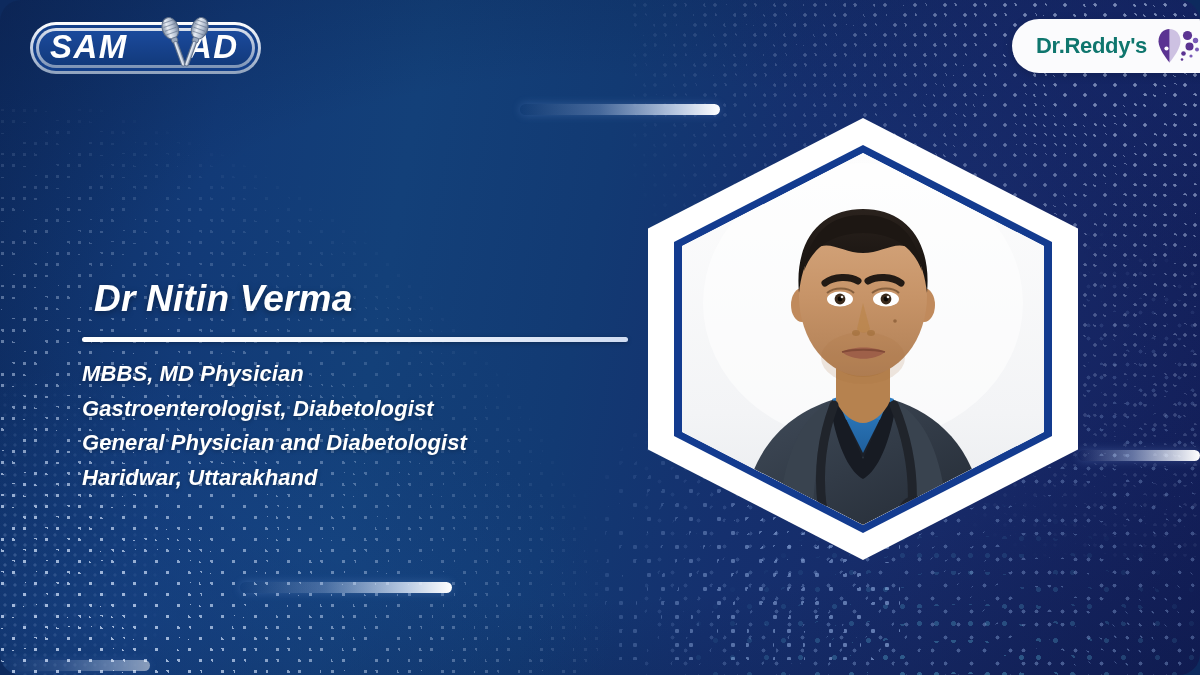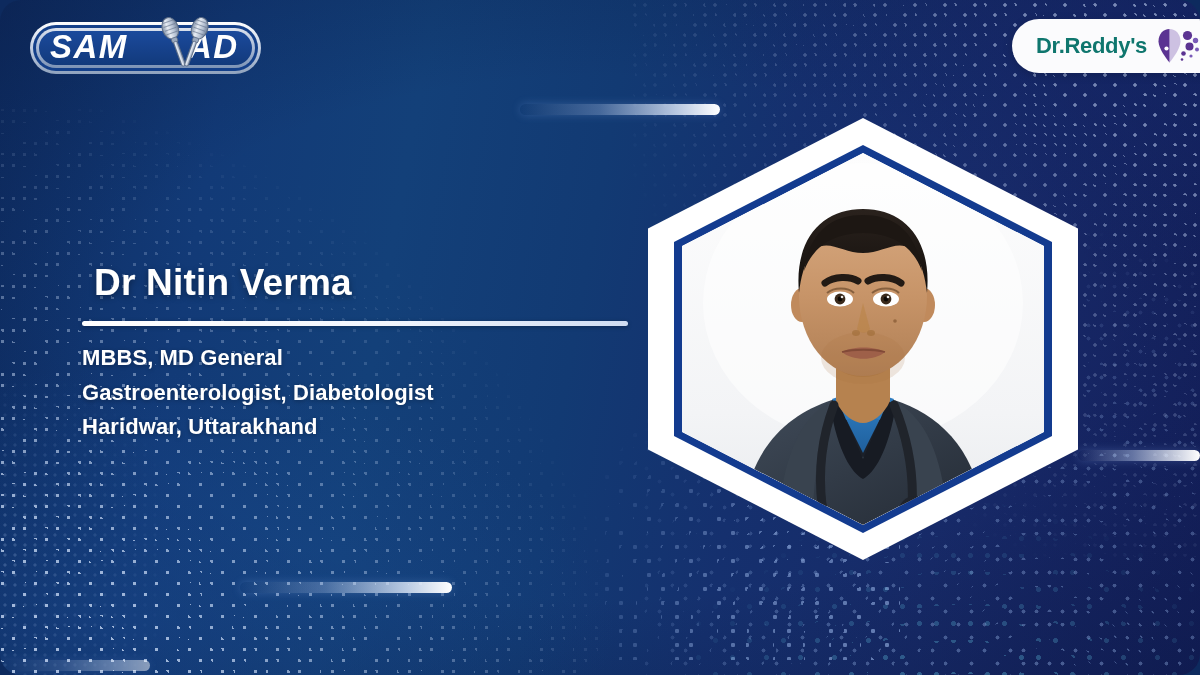--- a/index.html
+++ b/index.html
@@ -168,22 +168,23 @@
     font-weight:bold;
     letter-spacing:-.3px;
     white-space:nowrap;
   }
   .reddys-mark{ width:42px; height:36px; flex:0 0 auto; }
   .reddys-mark svg{ display:block; width:100%; height:100%; }
 
   
   .speaker{
     position:absolute;
-    left:82px; top:262px;
+    left:82px; top:278px;
     width:570px;
+    font-style:italic;
   }
   .speaker-name{
     color:#ffffff;
     font-size:37px;
     font-weight:bold;
     letter-spacing:.2px;
     padding-left:12px;
     text-shadow:0 2px 6px rgba(0,0,0,.35);
     line-height:1.15;
   }
@@ -318,22 +319,23 @@
         <circle cx="34.0" cy="28.0" r="1.6" fill="#7a5bb8"></circle>
         <circle cx="25.0" cy="31.5" r="1.3" fill="#5b3392"></circle>
       </svg>
     </span>
   </div>
 
   <div class="speaker">
     <div class="speaker-name">Dr Nitin Verma</div>
     <div class="speaker-rule"></div>
     <div class="speaker-creds">
-      <div class="cred-line">MBBS, MD General</div>
+      <div class="cred-line">MBBS, MD Physician</div>
       <div class="cred-line">Gastroenterologist, Diabetologist</div>
+      <div class="cred-line">General Physician and Diabetologist</div>
       <div class="cred-line">Haridwar, Uttarakhand</div>
     </div>
   </div>
 
   <div class="hex-wrap">
     <div class="hex-outer"></div>
     <div class="hex-mid"></div>
     <div class="hex-inner">
       <div class="portrait">
         <svg viewBox="0 0 362 372" preserveAspectRatio="xMidYMid slice" xmlns="http://www.w3.org/2000/svg" aria-hidden="true">

